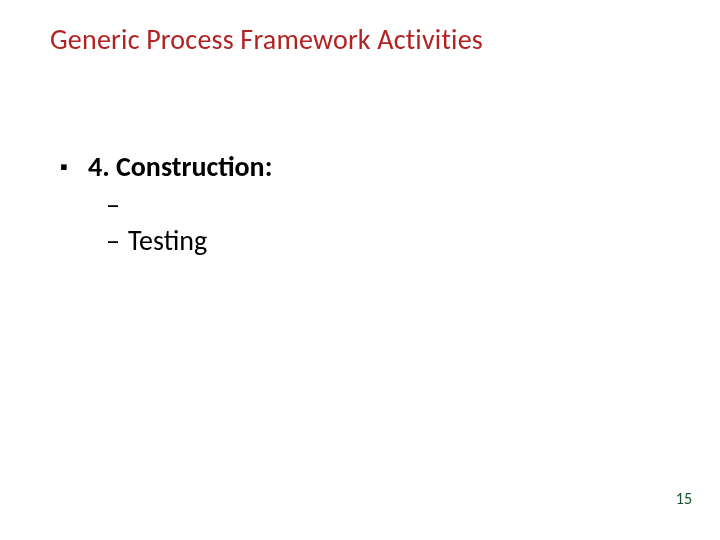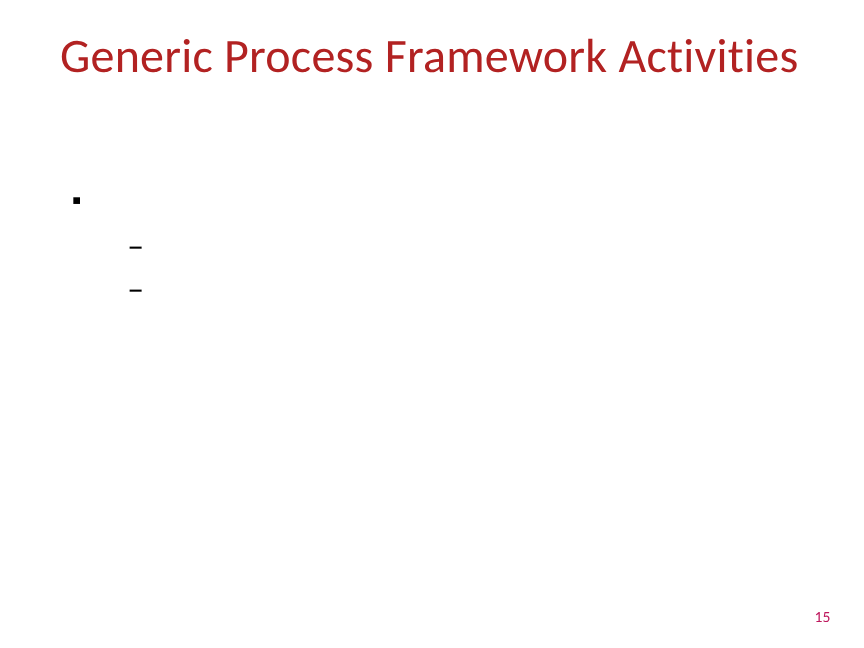--- a/index.html
+++ b/index.html
@@ -11,21 +11,21 @@
     font-family: Calibri, "Segoe UI", Arial, sans-serif;
     position: relative;
     overflow: hidden;
   }
   .title {
     position: absolute;
     top: 22px;
     left: 50px;
     right: 30px;
     color: #b22222;
-    font-size: 40px;
+    font-size: 28px;
     font-weight: 400;
     letter-spacing: 0.2px;
   }
   .body {
     position: absolute;
     top: 150px;
     left: 60px;
     right: 40px;
     color: #000;
   }
@@ -56,36 +56,38 @@
     line-height: 34px;
     margin-right: 8px;
   }
   .lvl2 .text {
     font-size: 28px;
     font-weight: 400;
     line-height: 34px;
   }
   .page-num {
     position: absolute;
-    bottom: 18px;
+    bottom: 32px;
     right: 28px;
-    font-size: 13px;
-    color: #be185d;
+    font-size: 16px;
+    color: #14532d;
   }
 </style>
 </head>
 <body>
 
 <div class="title">Generic Process Framework Activities</div>
 
 <div class="body">
   <div class="lvl1">
     <span class="bullet">▪</span>
+    <span class="text">4. Construction:</span>
   </div>
   <div class="lvl2">
     <span class="dash">–</span>
   </div>
   <div class="lvl2">
     <span class="dash">–</span>
+    <span class="text">Testing</span>
   </div>
 </div>
 
 <div class="page-num">15</div>
 
 </body></html>

